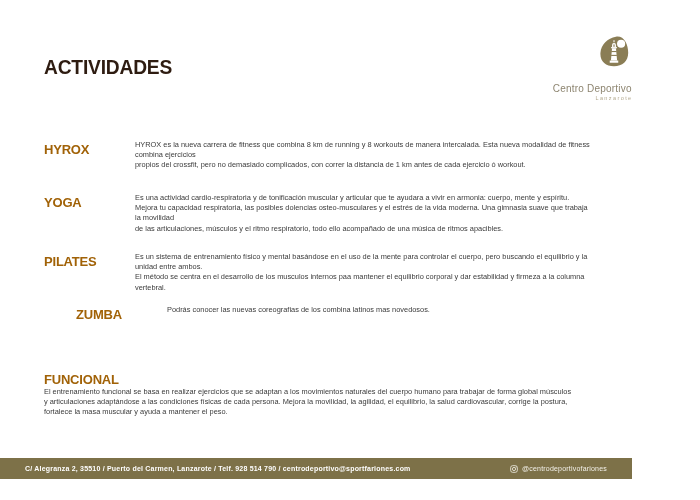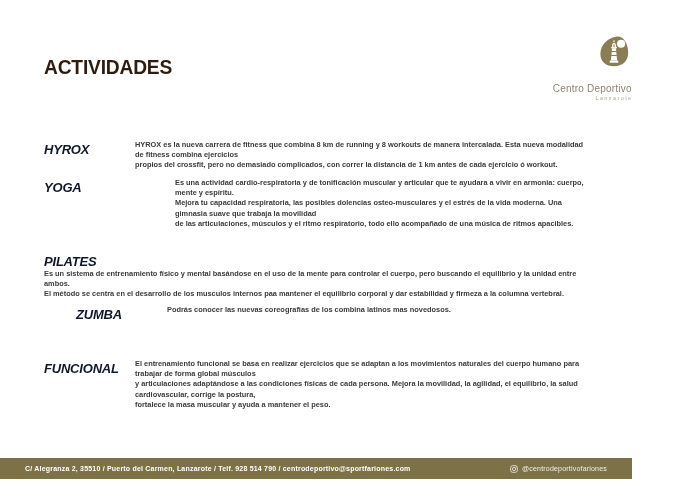--- a/index.html
+++ b/index.html
@@ -52,38 +52,36 @@
     left: 44px;
     right: 40px;
     display: flex;
     align-items: flex-start;
   }
   .activity-label {
     width: 91px;
     flex-shrink: 0;
     font-size: 13px;
     font-weight: bold;
-    color: #0f172a;
+    color: #a16207;
     padding-top: 2px;
     letter-spacing: -0.2px;
-    font-style: italic;
   }
   .activity-description {
     flex: 1;
     font-size: 7.4px;
     line-height: 10.2px;
     color: #3a3a3a;
     white-space: pre-line;
-    font-weight: bold;
   }
   .row-hyrox    { top: 140px; }
-  .row-yoga     { top: 178px; gap: 40px; }
-  .row-pilates  { top: 252px; flex-direction: column; }
+  .row-yoga     { top: 193px; }
+  .row-pilates  { top: 252px; }
   .row-zumba    { top: 305px; margin-left: 32px; }
-  .row-funcional{ top: 359px; }
+  .row-funcional{ top: 370px; flex-direction: column; }
   
   .footer-bar {
     position: absolute;
     left: 0;
     right: 0;
     top: 458px;
     height: 21px;
     background: #7d7148;
     display: flex;
     align-items: center;

